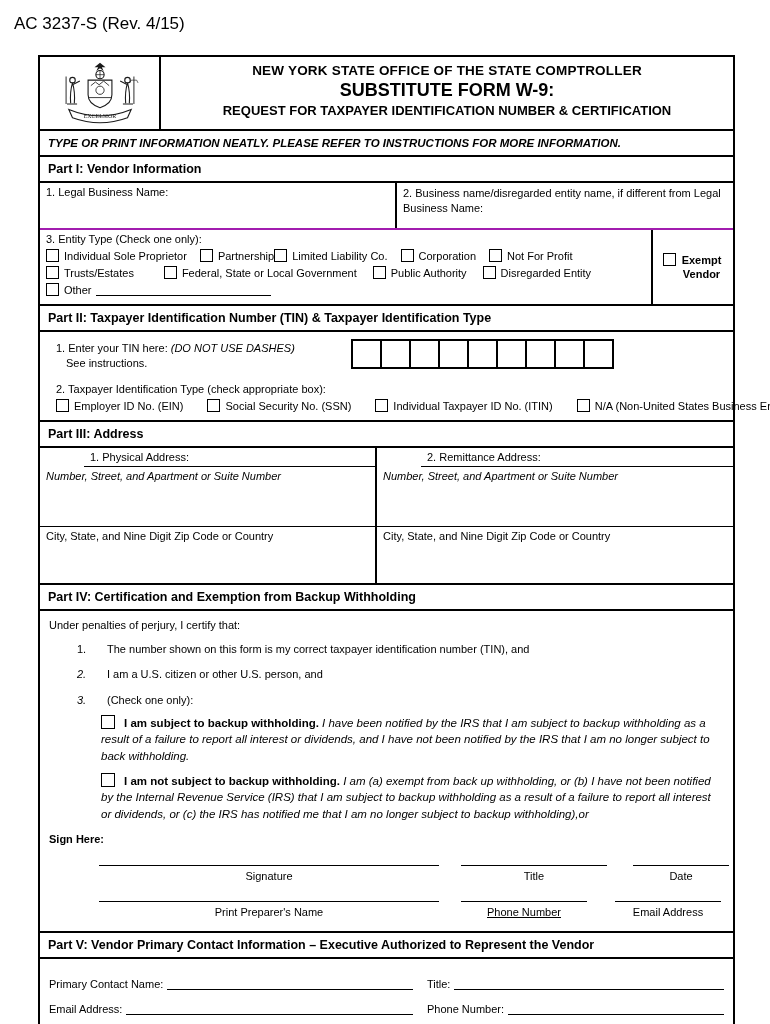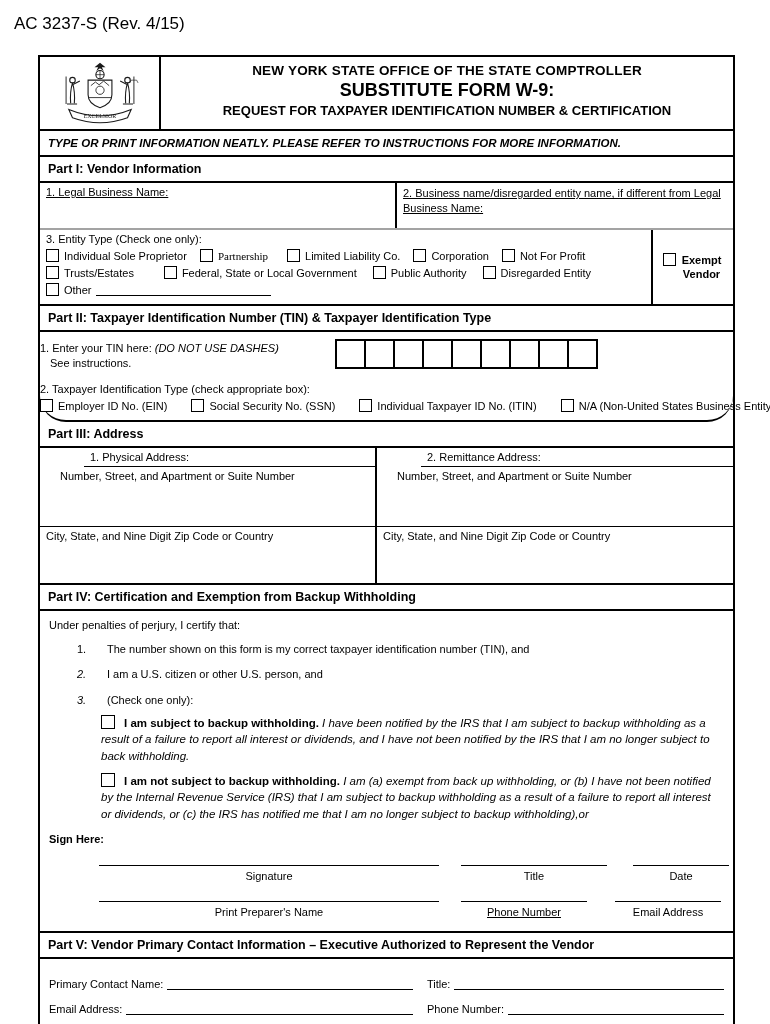--- a/index.html
+++ b/index.html
@@ -34,56 +34,56 @@
   
   .instruction {
     padding: 6px 8px; font-size: 11.5px; font-weight: bold; font-style: italic;
     border-bottom: 2px solid #000;
   }
   .section-head {
     padding: 5px 8px; font-size: 12.5px; font-weight: bold;
     border-bottom: 2px solid #000;
   }
   
-  .name-row { display: flex; border-bottom: 2px solid #a3a3a3; min-height: 47px; text-decoration: underline; }
+  .name-row { display: flex; border-bottom: 2px solid #a21caf; min-height: 47px; }
   .cell-legal { width: 357px; border-right: 2px solid #000; padding: 3px 6px; font-size: 11px; }
   .cell-bizname { flex: 1; padding: 3px 6px; font-size: 11px; line-height: 1.35; }
   .entity-row { display: flex; border-bottom: 2px solid #000; }
   .entity-cell { flex: 1; border-right: 2px solid #000; padding: 2px 6px 4px; font-size: 11px; }
   .entity-title { margin: 1px 0 2px; }
   .e-line { display: flex; align-items: center; margin: 4px 0; flex-wrap: nowrap; }
   .opt { display: inline-flex; align-items: flex-end; white-space: nowrap; }
   .cb {
     width: 13px; height: 13px; border: 1.5px solid #000; background: #fff;
     margin-right: 5px; flex: none; display: inline-block;
   }
   .exempt-cell {
     width: 80px; display: flex; align-items: center; justify-content: center;
     font-size: 11px; font-weight: bold;
   }
   .exempt-inner { display: flex; align-items: flex-start; }
   .exempt-label { width: 44px; text-align: center; line-height: 1.3; margin-left: 4px; }
   .other-line { display: inline-block; width: 175px; border-bottom: 1px solid #000; height: 12px; margin-left: 4px; }
   
-  .p2-body { padding: 6px 0 8px; border-bottom: 2px solid #000; font-size: 11px; border-radius: 26px; }
+  .p2-body { padding: 6px 16px 8px; border-bottom: 2px solid #000; font-size: 11px; }
   .tin-row { display: flex; align-items: flex-start; }
   .tin-label-block { width: 295px; padding-top: 3px; line-height: 1.35; }
   .tin-note { font-style: italic; }
   .tin-sub { margin-left: 10px; }
   .tin-boxes { display: flex; margin-top: 1px; }
   .tin-box { width: 31px; height: 30px; border: 2px solid #000; margin-left: -2px; background: #fff; }
   .tin-box:first-child { margin-left: 0; }
   .tid-label { margin-top: 12px; }
   .tid-opts { display: flex; align-items: center; margin-top: 4px; }
   
   .addr-wrap { display: flex; border-bottom: 2px solid #000; font-size: 11px; }
   .addr-col { width: 337px; border-right: 2px solid #000; display: flex; flex-direction: column; }
   .addr-col.right { flex: 1; border-right: none; }
   .addr-title { padding: 3px 6px; border-bottom: 1.5px solid #000; margin-left: 44px; }
-  .addr-street { padding: 3px 20px; height: 60px; border-bottom: 1.5px solid #000; }
+  .addr-street { padding: 3px 6px; height: 60px; border-bottom: 1.5px solid #000; font-style: italic; }
   .addr-city { padding: 3px 6px; height: 56px; }
   
   .p4-body { padding: 5px 9px 8px; border-bottom: 2px solid #000; font-size: 11px; line-height: 1.3; }
   .p4-intro { margin: 2px 0 10px; }
   .p4-item { display: flex; margin: 0 0 11px 28px; }
   .p4-num { width: 30px; flex: none; }
   .p4-num.it { font-style: italic; }
   .p4-opt { margin: 0 0 9px 52px; line-height: 1.4; }
   .cb-inline {
     display: inline-block; width: 14px; height: 14px; border: 1.5px solid #000;
@@ -160,21 +160,21 @@
     <div class="cell-bizname">2. Business name/disregarded entity name, if different from Legal Business Name:</div>
   </div>
   <div class="entity-row">
     <div class="entity-cell">
       <div class="entity-title">3. Entity Type (Check one only):</div>
       <div class="e-line">
         <span class="opt" style="margin-right:13px;">
             <span class="cb"></span>
             <span>Individual Sole Proprietor</span>
           </span>
-        <span class="opt" style="margin-right:19px;font-family:Liberation Serif, serif;">
+        <span class="opt" style="margin-right:0;">
             <span class="cb"></span>
             <span>Partnership</span>
           </span>
         <span class="opt" style="margin-right:13px;">
             <span class="cb"></span>
             <span>Limited Liability Co.</span>
           </span>
         <span class="opt" style="margin-right:13px;">
             <span class="cb"></span>
             <span>Corporation</span>

